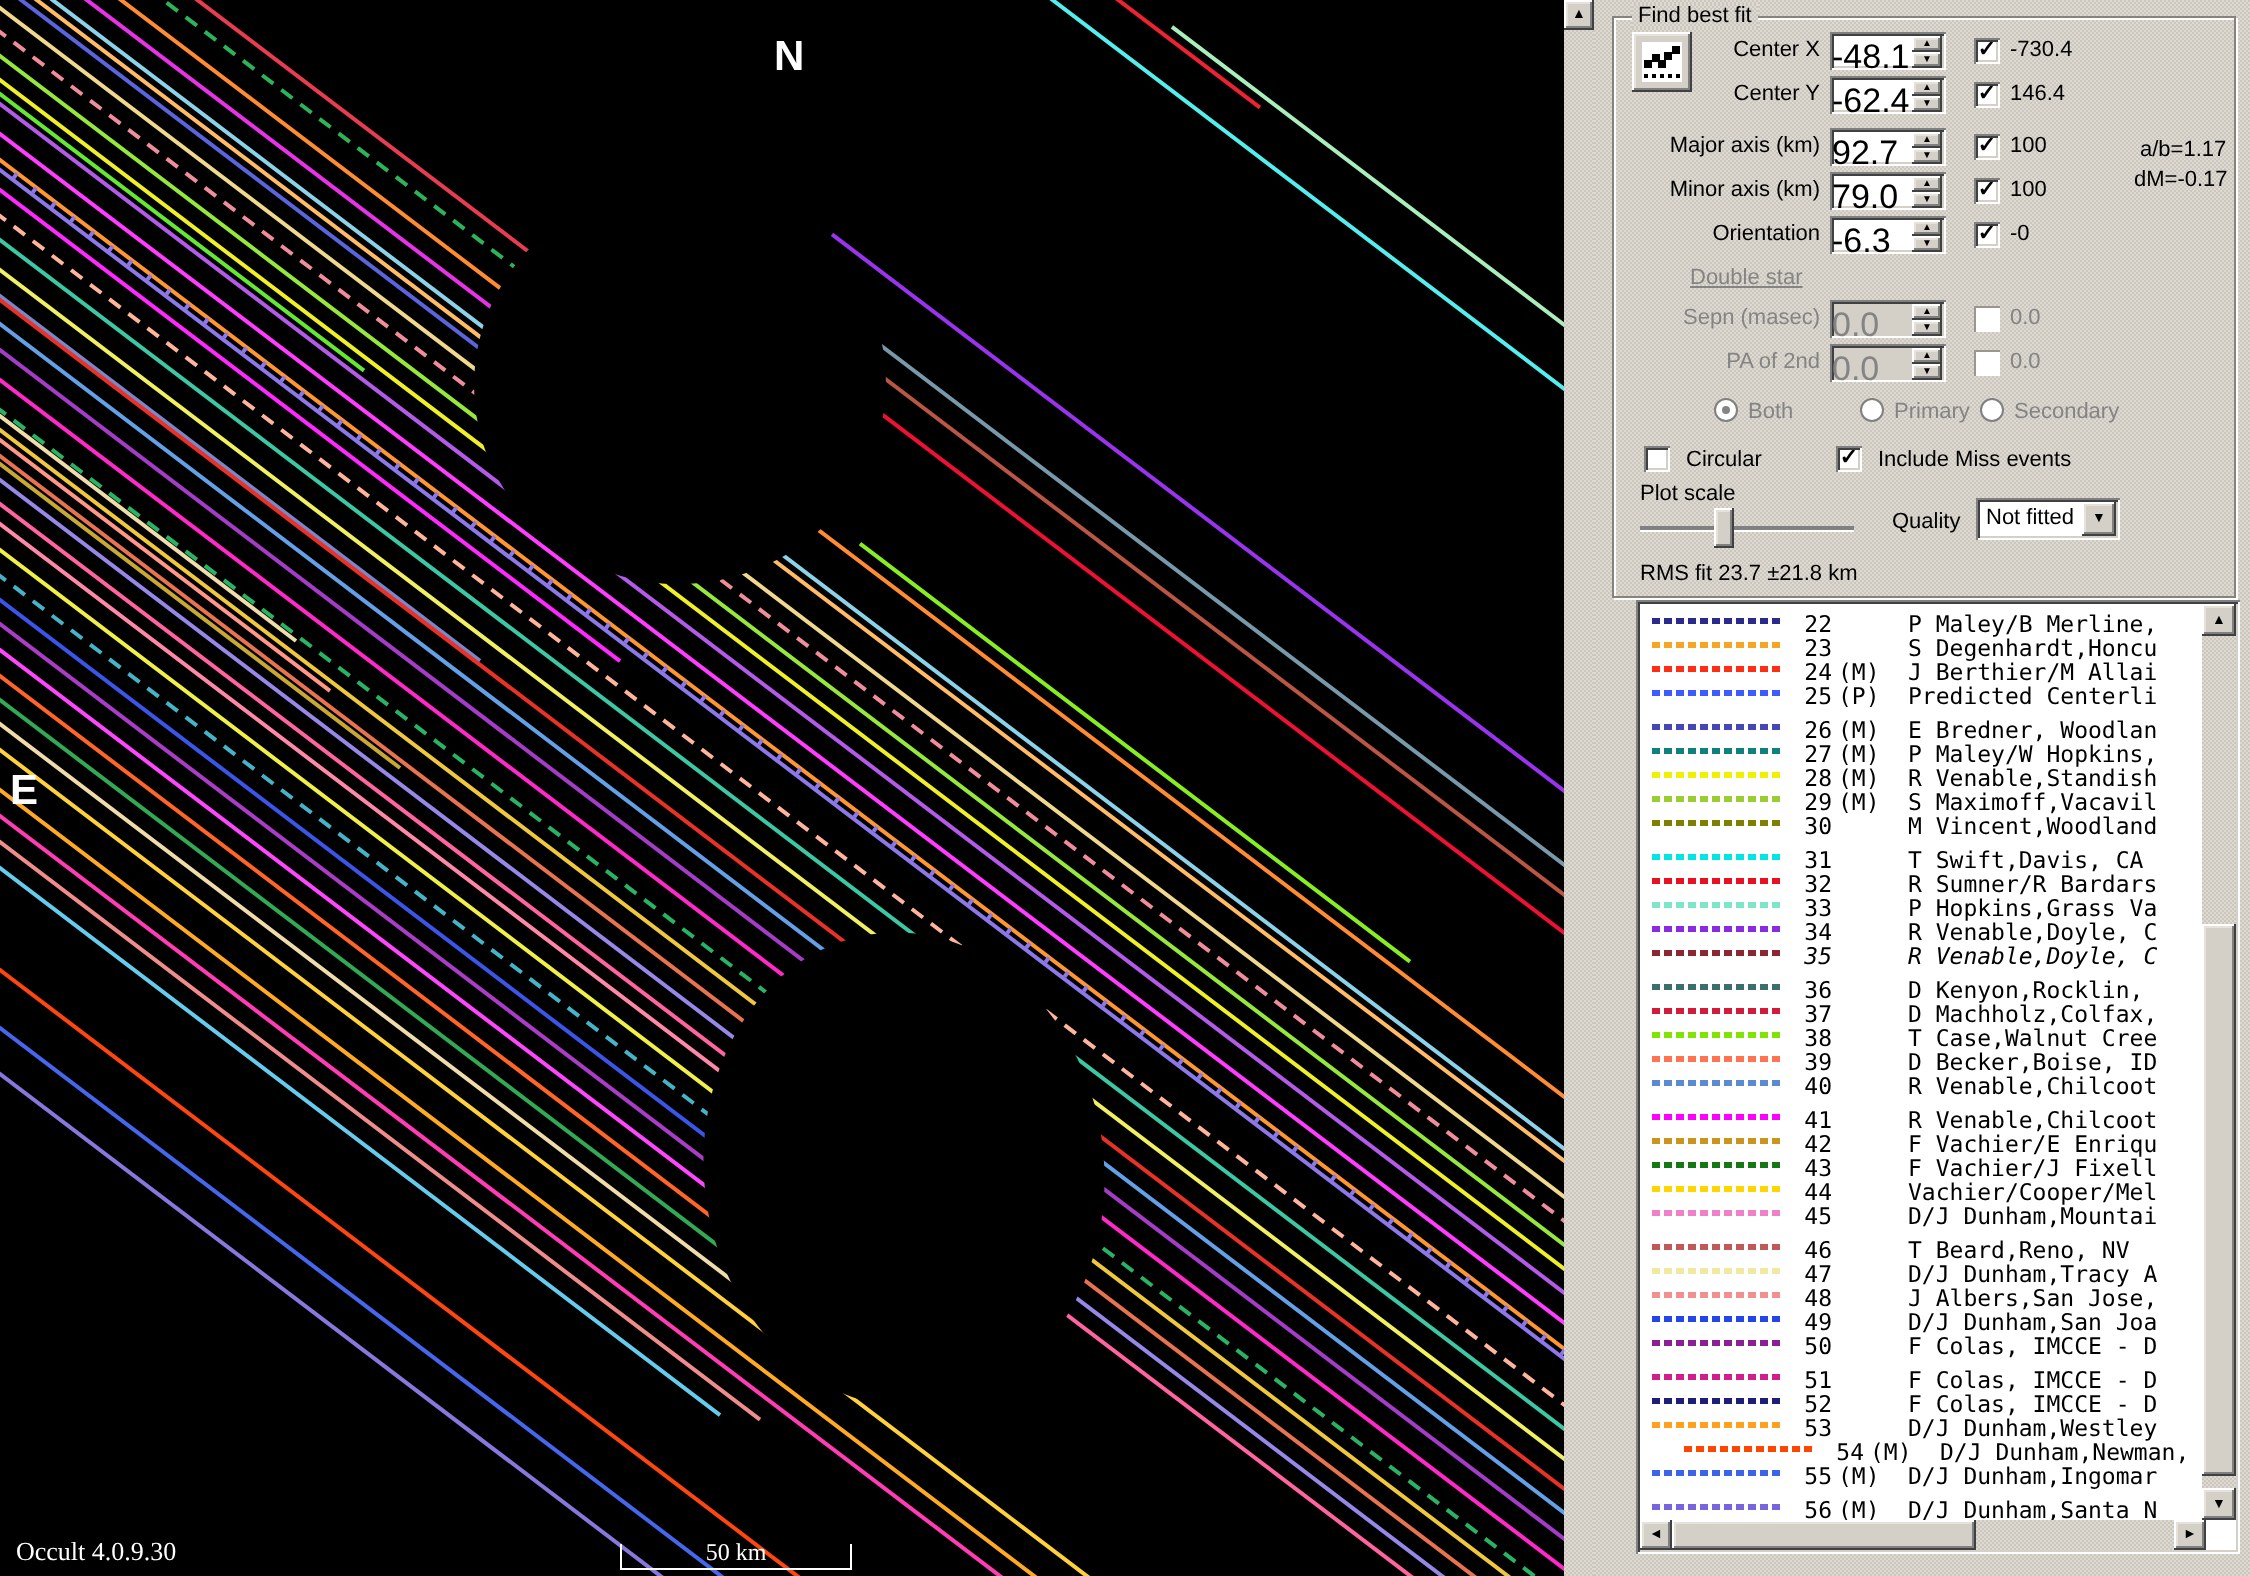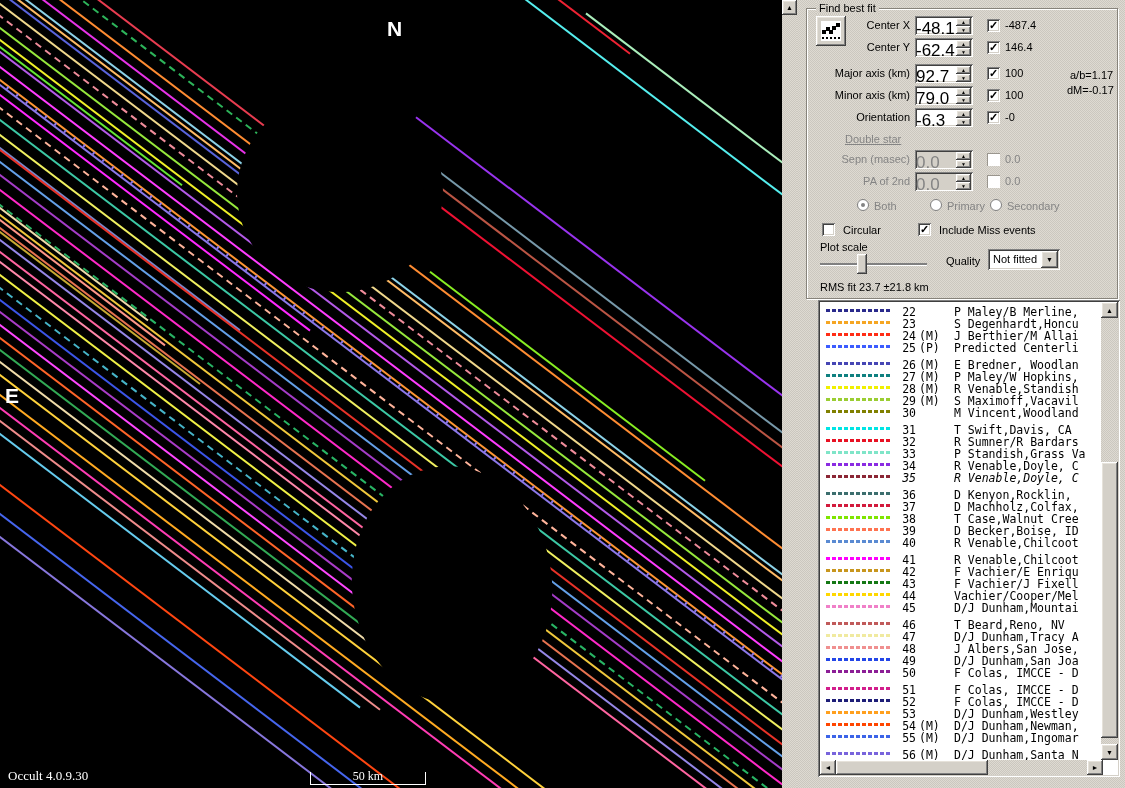--- a/index.html
+++ b/index.html
@@ -195,21 +195,21 @@
     <div id="fit-rows">
         <div class="panel-label" style="left: 20px; top: 19px; width: 93px; text-align: right;">Center X</div>
         <div class="spin-field sunken" style="left: 118px; top: 16px;">
           <span class="val">-48.1</span>
     <span class="spin-btns">
       <span class="spin-up raised btn-arrow">▲</span>
       <span class="spin-dn raised btn-arrow">▼</span>
     </span>
         </div>
         <div class="checkbox" style="left: 190px; top: 19px;">✓</div>
-        <div class="panel-label" style="left: 208px; top: 19px;">-487.4</div>
+        <div class="panel-label" style="left: 208px; top: 19px;">-730.4</div>
         <div class="panel-label" style="left: 20px; top: 41px; width: 93px; text-align: right;">Center Y</div>
         <div class="spin-field sunken" style="left: 118px; top: 38px;">
           <span class="val">-62.4</span>
     <span class="spin-btns">
       <span class="spin-up raised btn-arrow">▲</span>
       <span class="spin-dn raised btn-arrow">▼</span>
     </span>
         </div>
         <div class="checkbox" style="left: 190px; top: 41px;">✓</div>
         <div class="panel-label" style="left: 208px; top: 41px;">146.4</div>
@@ -365,21 +365,21 @@
           <div class="obs-row" style="top: 133px;">
             <span class="obs-swatch" style="background: repeating-linear-gradient(90deg, rgb(232, 17, 35) 0px, rgb(232, 17, 35) 4px, rgba(255, 255, 255, 0) 4px, rgba(255, 255, 255, 0) 6px);"></span>
       <span class="obs-num">32</span>
       <span class="obs-suffix"></span>
       <span class="obs-name">R Sumner/R Bardars</span>
           </div>
           <div class="obs-row" style="top: 145px;">
             <span class="obs-swatch" style="background: repeating-linear-gradient(90deg, rgb(127, 229, 200) 0px, rgb(127, 229, 200) 4px, rgba(255, 255, 255, 0) 4px, rgba(255, 255, 255, 0) 6px);"></span>
       <span class="obs-num">33</span>
       <span class="obs-suffix"></span>
-      <span class="obs-name">P Standish,Grass Va</span>
+      <span class="obs-name">P Hopkins,Grass Va</span>
           </div>
           <div class="obs-row" style="top: 157px;">
             <span class="obs-swatch" style="background: repeating-linear-gradient(90deg, rgb(138, 43, 226) 0px, rgb(138, 43, 226) 4px, rgba(255, 255, 255, 0) 4px, rgba(255, 255, 255, 0) 6px);"></span>
       <span class="obs-num">34</span>
       <span class="obs-suffix"></span>
       <span class="obs-name">R Venable,Doyle, C</span>
           </div>
           <div class="obs-row" style="top: 169px; font-style: italic;">
             <span class="obs-swatch" style="background: repeating-linear-gradient(90deg, rgb(139, 38, 53) 0px, rgb(139, 38, 53) 4px, rgba(255, 255, 255, 0) 4px, rgba(255, 255, 255, 0) 6px);"></span>
       <span class="obs-num">35</span>
@@ -487,21 +487,21 @@
       <span class="obs-num">52</span>
       <span class="obs-suffix"></span>
       <span class="obs-name">F Colas, IMCCE - D</span>
           </div>
           <div class="obs-row" style="top: 405px;">
             <span class="obs-swatch" style="background: repeating-linear-gradient(90deg, rgb(255, 160, 30) 0px, rgb(255, 160, 30) 4px, rgba(255, 255, 255, 0) 4px, rgba(255, 255, 255, 0) 6px);"></span>
       <span class="obs-num">53</span>
       <span class="obs-suffix"></span>
       <span class="obs-name">D/J Dunham,Westley</span>
           </div>
-          <div class="obs-row" style="top: 417px;">
+          <div class="obs-row" style="top: 417px; margin-left: 16px;">
             <span class="obs-swatch" style="background: repeating-linear-gradient(90deg, rgb(255, 70, 0) 0px, rgb(255, 70, 0) 4px, rgba(255, 255, 255, 0) 4px, rgba(255, 255, 255, 0) 6px);"></span>
       <span class="obs-num">54</span>
       <span class="obs-suffix">(M)</span>
       <span class="obs-name">D/J Dunham,Newman,</span>
           </div>
           <div class="obs-row" style="top: 429px; padding-left: 44px;">
             <span class="obs-swatch" style="background: repeating-linear-gradient(90deg, rgb(60, 100, 232) 0px, rgb(60, 100, 232) 4px, rgba(255, 255, 255, 0) 4px, rgba(255, 255, 255, 0) 6px);"></span>
       <span class="obs-num">55</span>
       <span class="obs-suffix">(M)</span>
       <span class="obs-name">D/J Dunham,Ingomar</span>

